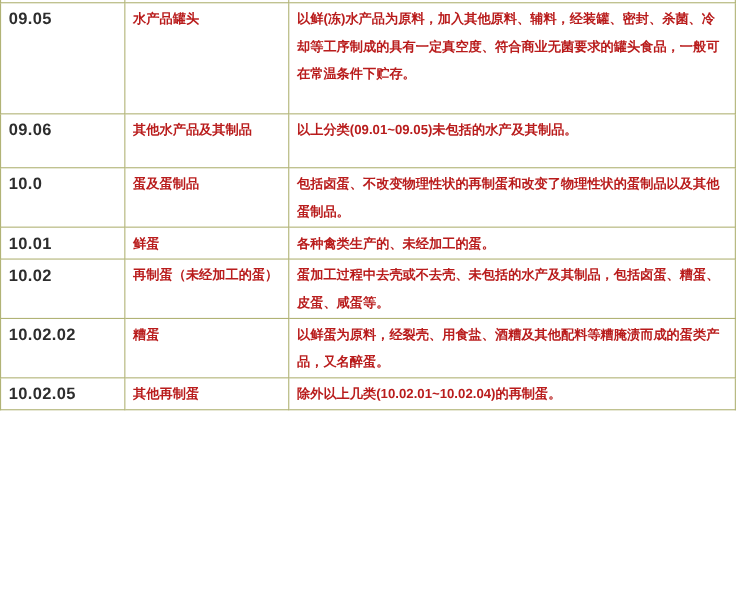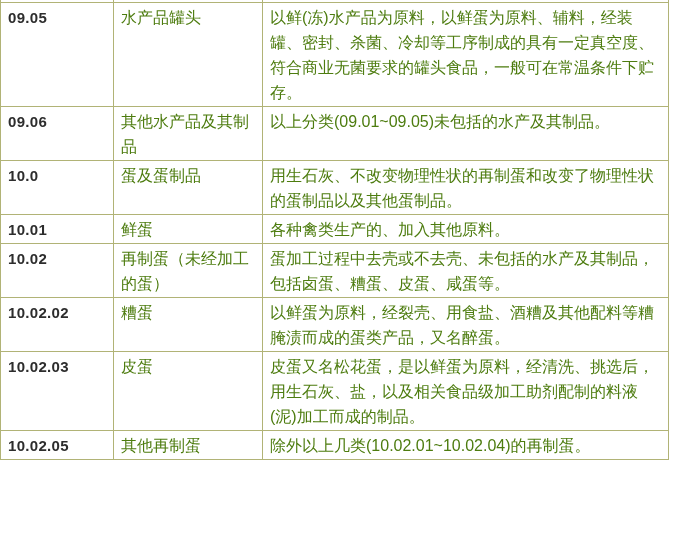--- a/index.html
+++ b/index.html
@@ -32,23 +32,24 @@
     margin-left: 48px;
   }
   td.code-cell {
     font-weight: bold;
     font-size: 15px;
     line-height: 25px;
     color: #2d2d2d;
     letter-spacing: 0.3px;
   }
   td.category-cell, td.description-cell {
-    font-size: 16px;
+    font-size: 12px;
     line-height: 25px;
-    color: #4d7c0f;
+    color: #b91c1c;
+    font-weight: bold;
   }
   tr.partial-row td { padding: 0; }
 </style>
 </head>
 <body>
 
 <div class="screen">
   <div class="table-clip">
     <table class="cat-table">
       <colgroup>
@@ -59,59 +60,54 @@
       <tbody>
         <tr class="partial-row" style="height:3px">
           <td></td>
           <td></td>
           <td></td>
         </tr>
 
         <tr style="height:101px">
           <td class="code-cell">09.05</td>
           <td class="category-cell">水产品罐头</td>
-          <td class="description-cell">以鲜(冻)水产品为原料，以鲜蛋为原料、辅料，经装罐、密封、杀菌、冷却等工序制成的具有一定真空度、符合商业无菌要求的罐头食品，一般可在常温条件下贮存。</td>
+          <td class="description-cell">以鲜(冻)水产品为原料，加入其他原料、辅料，经装罐、密封、杀菌、冷却等工序制成的具有一定真空度、符合商业无菌要求的罐头食品，一般可在常温条件下贮存。</td>
         </tr>
 
         <tr style="height:49px">
           <td class="code-cell">09.06</td>
           <td class="category-cell">其他水产品及其制品</td>
           <td class="description-cell">以上分类(09.01~09.05)未包括的水产及其制品。</td>
         </tr>
 
         <tr style="height:50px">
           <td class="code-cell">10.0</td>
           <td class="category-cell">蛋及蛋制品</td>
-          <td class="description-cell">用生石灰、不改变物理性状的再制蛋和改变了物理性状的蛋制品以及其他蛋制品。</td>
+          <td class="description-cell">包括卤蛋、不改变物理性状的再制蛋和改变了物理性状的蛋制品以及其他蛋制品。</td>
         </tr>
 
         <tr style="height:26px">
           <td class="code-cell">10.01</td>
           <td class="category-cell">鲜蛋</td>
-          <td class="description-cell">各种禽类生产的、加入其他原料。</td>
+          <td class="description-cell">各种禽类生产的、未经加工的蛋。</td>
         </tr>
 
         <tr style="height:51px">
           <td class="code-cell">10.02</td>
           <td class="category-cell">再制蛋（未经加工的蛋）</td>
           <td class="description-cell">蛋加工过程中去壳或不去壳、未包括的水产及其制品，包括卤蛋、糟蛋、皮蛋、咸蛋等。</td>
         </tr>
 
 
         <tr style="height:50px">
           <td class="code-cell">10.02.02</td>
           <td class="category-cell">糟蛋</td>
           <td class="description-cell">以鲜蛋为原料，经裂壳、用食盐、酒糟及其他配料等糟腌渍而成的蛋类产品，又名醉蛋。</td>
         </tr>
 
-        <tr style="height:74px">
-          <td class="code-cell">10.02.03</td>
-          <td class="category-cell">皮蛋</td>
-          <td class="description-cell">皮蛋又名松花蛋，是以鲜蛋为原料，经清洗、挑选后，用生石灰、盐，以及相关食品级加工助剂配制的料液(泥)加工而成的制品。</td>
-        </tr>
 
 
         <tr style="height:23px">
           <td class="code-cell">10.02.05</td>
           <td class="category-cell">其他再制蛋</td>
           <td class="description-cell">除外以上几类(10.02.01~10.02.04)的再制蛋。</td>
         </tr>
 
       </tbody>
     </table>

